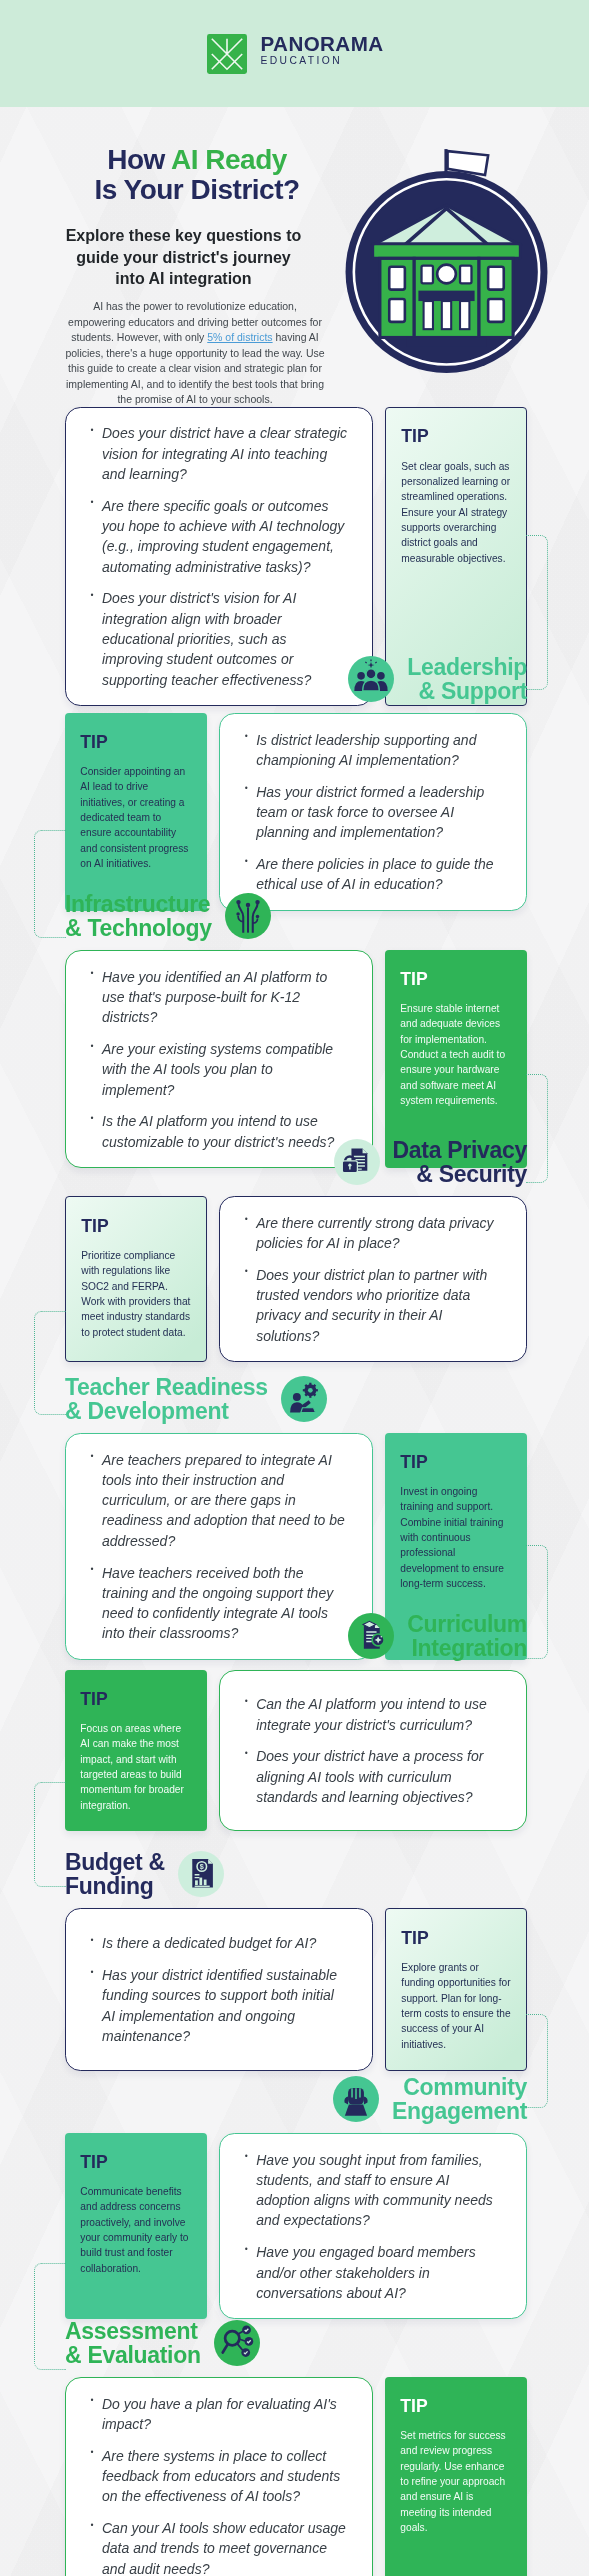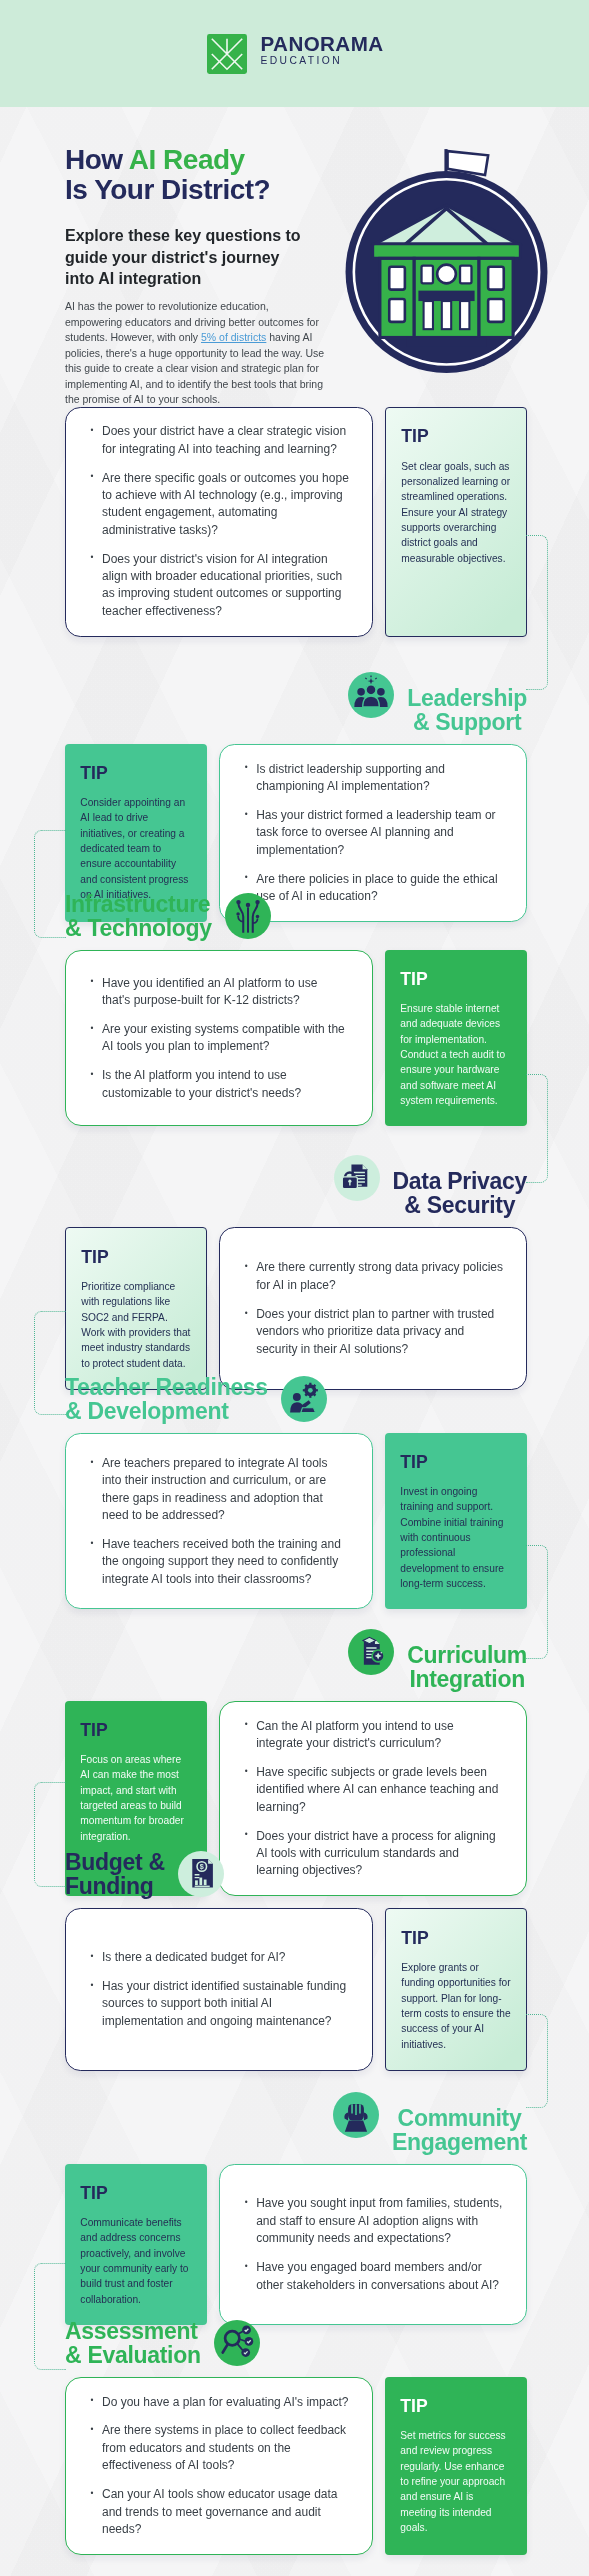--- a/index.html
+++ b/index.html
@@ -12,41 +12,41 @@
       #f5f5f6;
   }
   
   .header-band{position:absolute;top:0;left:0;right:0;height:107px;background:#cdebd9;
     display:flex;align-items:center;justify-content:center;}
   .logo{display:flex;align-items:flex-start;gap:14px;}
   .logo-mark{width:40px;height:40px;flex:0 0 40px;}
   .logo-name{font-size:20.6px;font-weight:800;letter-spacing:0.4px;color:#242a5c;line-height:1;}
   .logo-sub{font-size:10.3px;letter-spacing:2.4px;color:#242a5c;font-weight:400;margin-top:2.3px;line-height:1;}
   
-  .hero{position:absolute;top:107px;left:0;width:489px;height:306px;}
+  .hero{position:absolute;top:107px;left:0;width:489px;height:306px;text-align:center;}
   .hero-text{position:absolute;left:65px;top:38px;width:264px;}
   .hero-title{font-size:28px;font-weight:800;line-height:1.08;letter-spacing:-0.5px;color:#242a5c;margin:0;}
   .hero-title .accent{color:#36b24a;}
   .hero-subtitle{margin-top:20px;font-size:16px;font-weight:700;color:#22262a;line-height:1.32;width:237px;}
   .hero-body{margin-top:10.7px;font-size:10.5px;color:#41474d;line-height:1.47;width:260px;}
   .hero-body a{color:#4a9bd6;text-decoration:underline;}
   .hero-illustration{position:absolute;left:341px;top:40px;width:211px;height:229px;}
   
   .sec{position:absolute;left:0;width:590px;}
   .sec-inner{padding:0 63px 0 65px;}
   .sec-head{display:flex;align-items:center;gap:13px;margin-bottom:10px;}
   .sec-head.right{justify-content:flex-end;}
   .ttl{font-size:23px;font-weight:800;line-height:1.05;letter-spacing:-0.3px;}
-  .sec-head.right .ttl{text-align:center;margin-top:31px;}
+  .sec-head.right .ttl{text-align:right;}
   .sec-icon{width:46px;height:46px;flex:0 0 46px;}
   .sec-cards{display:flex;gap:12.2px;align-items:stretch;}
   .q-card{background:#fff;border:1.2px solid #242a5c;border-radius:15.3px;padding:15.3px 23px;flex:1;
     display:flex;flex-direction:column;justify-content:center;box-shadow:0 3.1px 7.6px rgba(25,35,80,.07);}
   .q-card ul{list-style:none;margin:0;padding:0;}
-  .q-card li{position:relative;padding-left:13px;font-size:12px;color:#383f46;line-height:1.45;}
+  .q-card li{position:relative;padding-left:13px;font-size:14px;color:#383f46;line-height:1.45;font-style:italic;}
   .q-card li + li{margin-top:11.5px;}
   .q-card li::before{content:"\2022";position:absolute;left:1.5px;top:0.8px;font-size:8.4px;color:#383f46;}
   .tip-card{width:142px;flex:0 0 142px;border-radius:4px;padding:18.3px 15.3px;box-sizing:border-box;
     box-shadow:0 3.1px 7.6px rgba(25,35,80,.08);}
   .tip-label{font-size:17.6px;font-weight:800;margin:0 0 11.5px 0;color:#242a5c;}
   .tip-text{font-size:10.2px;line-height:1.5;color:#243054;}
   
   .theme-navy .ttl{color:#242a5c;}
   .theme-navy .q-card{border-color:#242a5c;}
   .theme-navy .tip-card{background:linear-gradient(135deg,#eefaf3 0%,#c7ecd6 90%);border:1.2px solid #242a5c;}
@@ -299,21 +299,20 @@
         <div class="ttl"><span>Curriculum</span><br><span>Integration</span></div>
       </div>
       <div class="sec-cards">
         <div class="tip-card">
           <div class="tip-label">TIP</div>
           <div class="tip-text">Focus on areas where AI can make the most impact, and start with targeted areas to build momentum for broader integration.</div>
         </div>
         <div class="q-card">
           <ul>
             <li>Can the AI platform you intend to use integrate your district's curriculum?</li>
-            <li>Have specific subjects or grade levels been identified where AI can enhance teaching and learning?</li>
             <li>Does your district have a process for aligning AI tools with curriculum standards and learning objectives?</li>
           </ul>
         </div>
       </div>
     </div>
   </section>
 
   <section class="sec theme-navy" id="sec-budget">
     <div class="sec-inner">
       <div class="sec-head">

